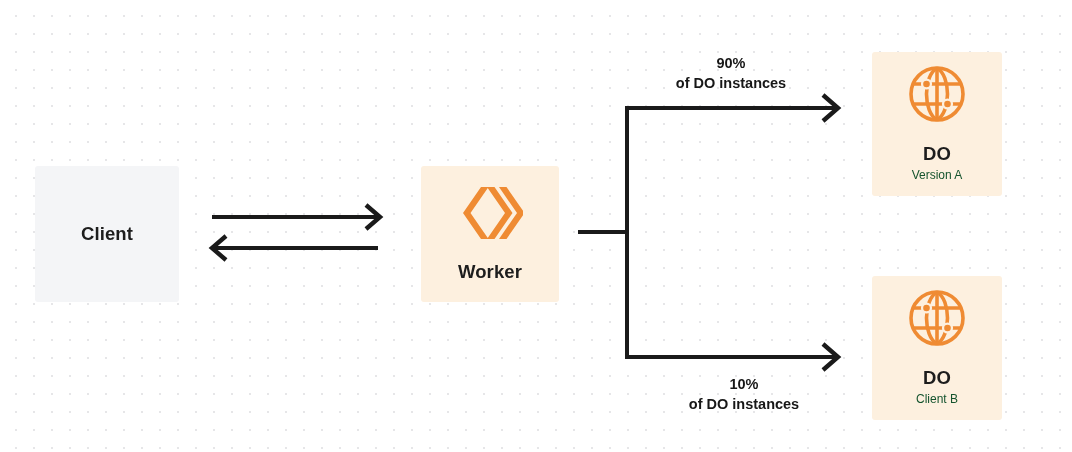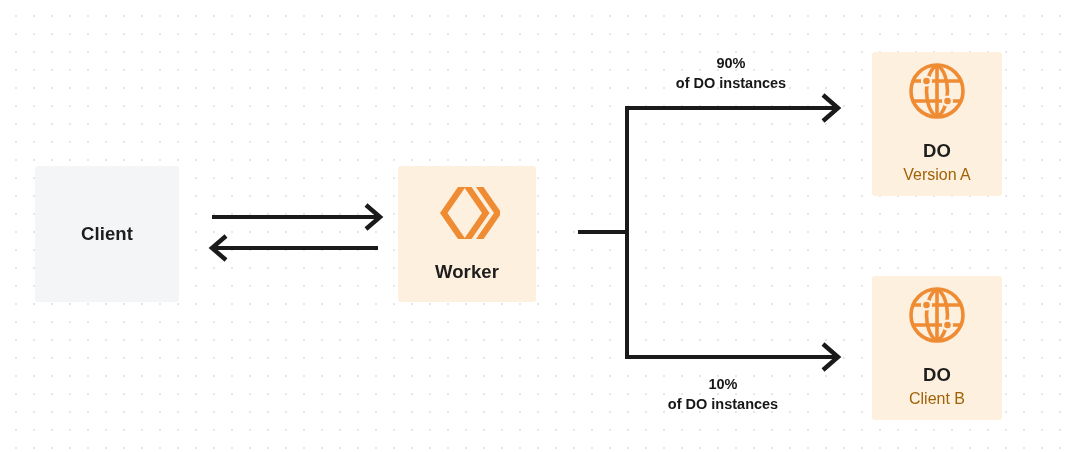--- a/index.html
+++ b/index.html
@@ -37,21 +37,21 @@
 
   .node-client {
     left: 35px;
     top: 166px;
     width: 144px;
     height: 136px;
     background: #f4f5f7;
   }
 
   .node-worker {
-    left: 398px;
+    left: 421px;
     top: 166px;
     width: 138px;
     height: 136px;
     background: #fdf0df;
   }
 
   .node-do-a {
     left: 872px;
     top: 52px;
     width: 130px;
@@ -69,23 +69,23 @@
 
   .node-label-strong {
     font-size: 18.5px;
     font-weight: bold;
     color: #1d1d1d;
     letter-spacing: 0.1px;
     line-height: 1.2;
   }
 
   .node-label-sub {
-    font-size: 16px;
+    font-size: 12px;
     font-weight: normal;
-    color: #a16207;
+    color: #14532d;
     line-height: 1.35;
     margin-top: 2px;
   }
 
   .icon-wrap {
     display: block;
     line-height: 0;
   }
 
   .worker-icon-wrap { margin-bottom: 20px; }
@@ -112,21 +112,21 @@
     white-space: nowrap;
   }
 
   .branch-label-top {
     left: 636px;
     top: 53px;
     width: 190px;
   }
 
   .branch-label-bottom {
-    left: 628px;
+    left: 649px;
     top: 374px;
     width: 190px;
   }
 
   .branch-pct   { display: block; }
   .branch-desc  { display: block; }
 </style>
 </head>
 <body>
 

